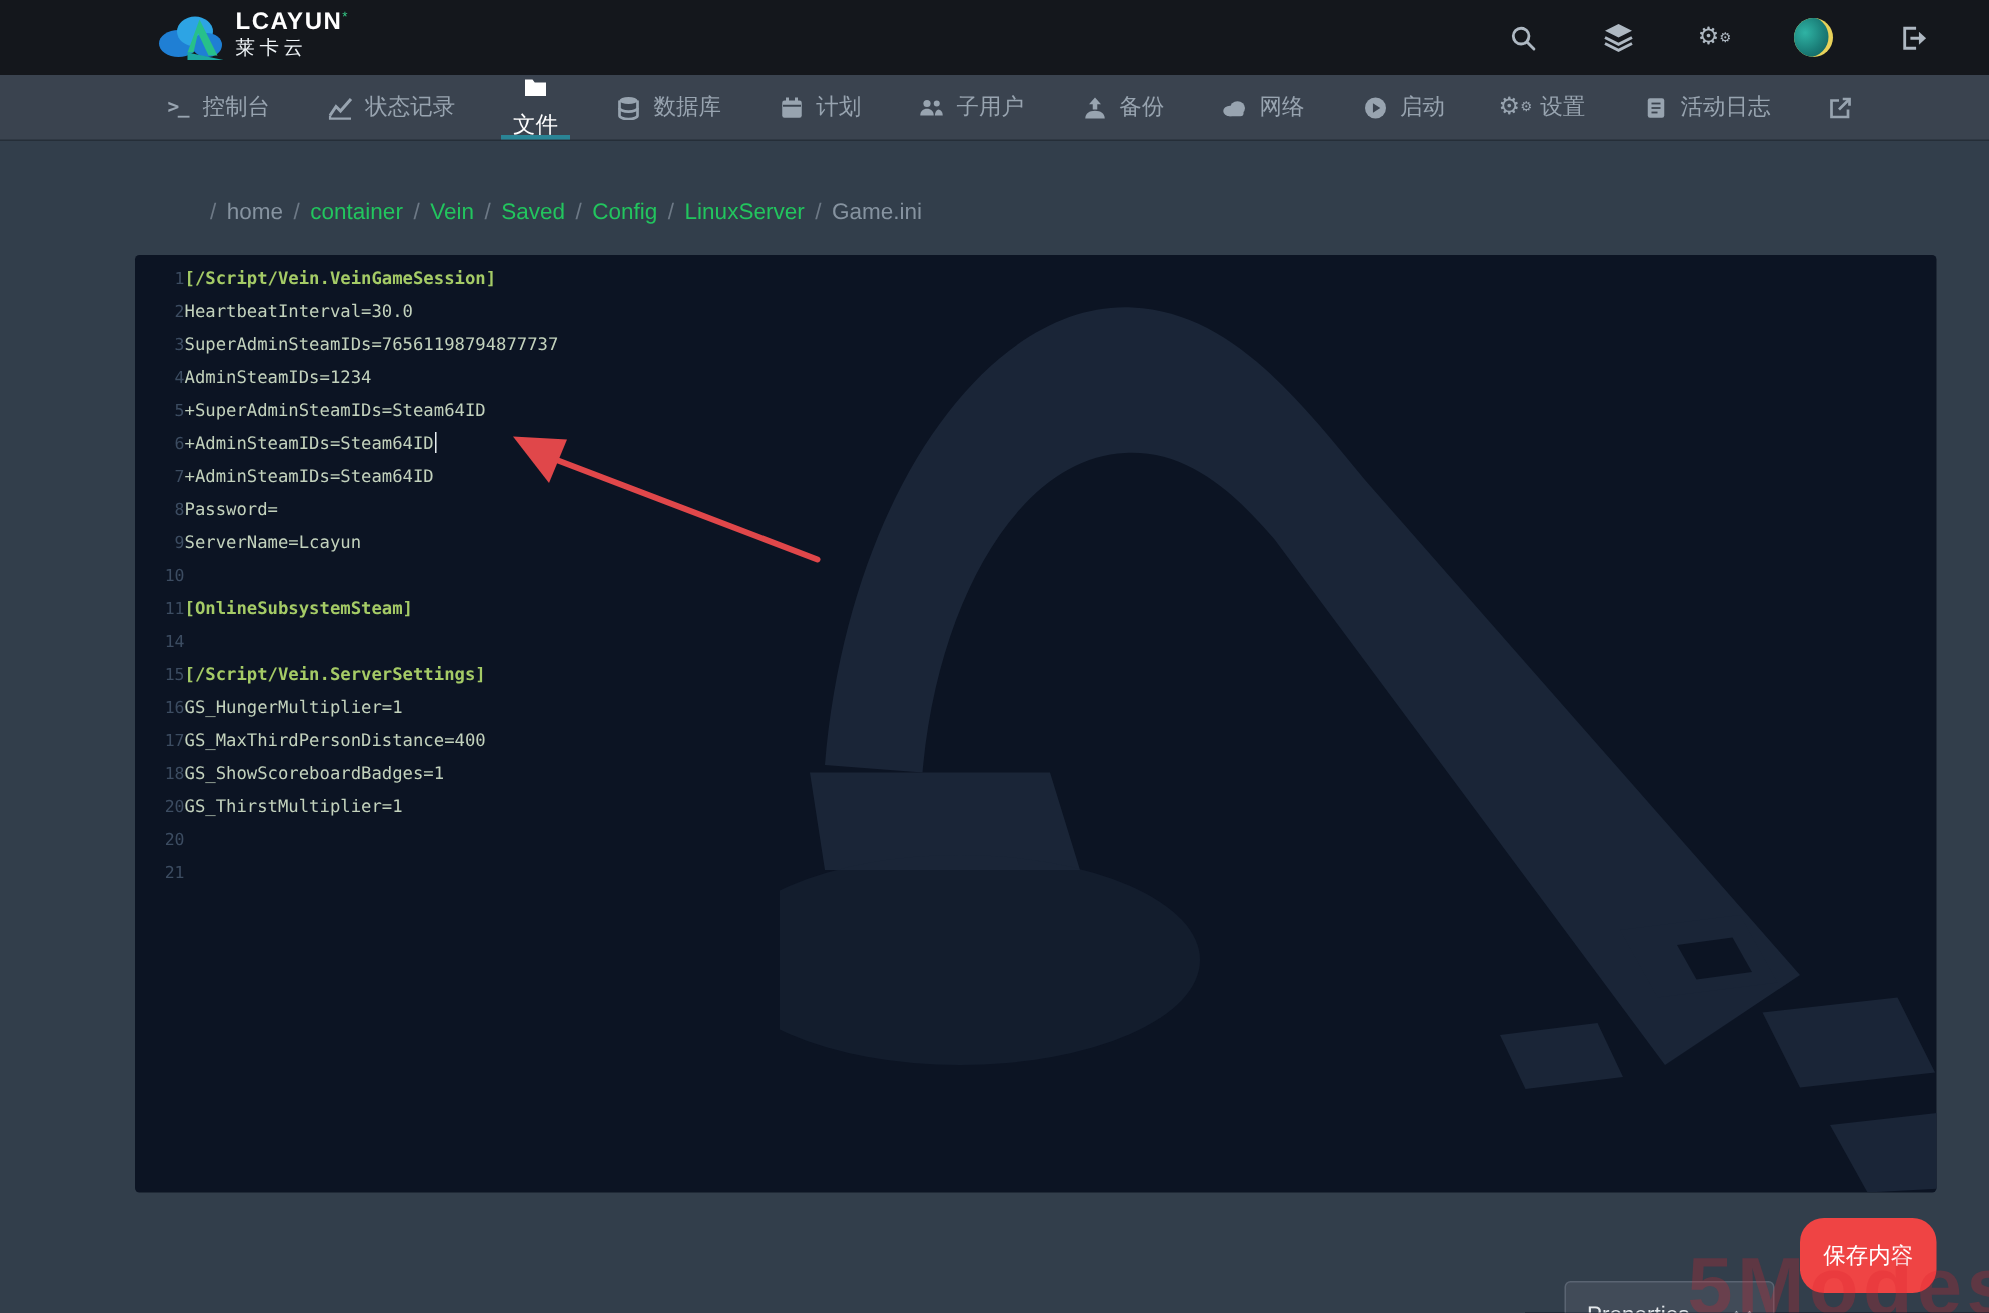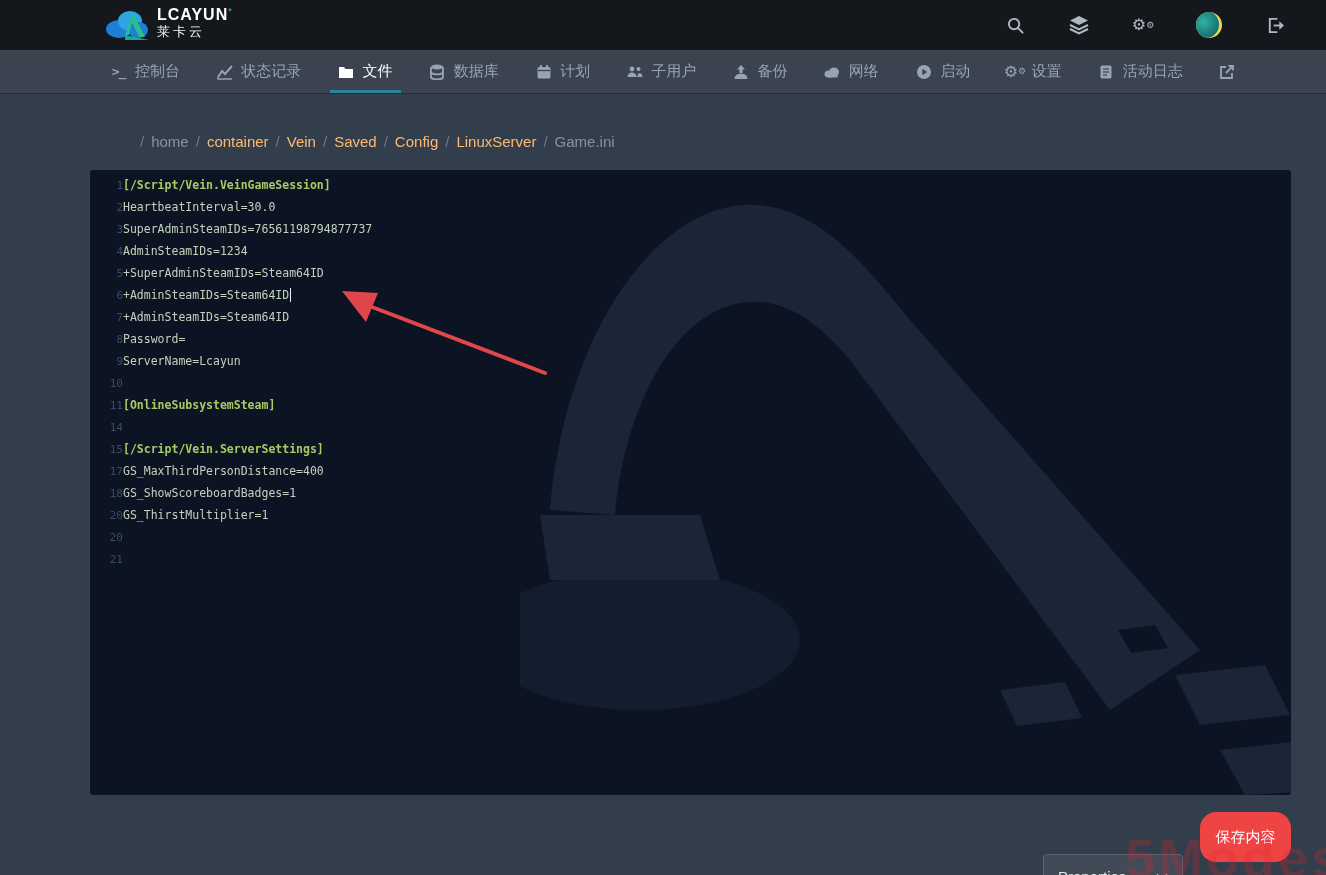--- a/index.html
+++ b/index.html
@@ -18,32 +18,32 @@
   .tico { color:#aeb8c2; width:22px; height:22px; display:flex; align-items:center; justify-content:center; cursor:pointer; font-size:18px; }
   .avatar { width:26px; height:26px; border-radius:50%; position:relative; overflow:hidden; background:#e8d25a; cursor:pointer; }
   .avatar::before { content:""; position:absolute; left:-3px; top:-1px; width:26px; height:27px; border-radius:50%;
      background:radial-gradient(circle at 40% 40%, #2fb3a4 0%, #1b7f79 55%, #0f5a58 100%); }
 
   
   .navbar { height:43px; background:#3a434f; display:flex; align-items:stretch; justify-content:space-between;
             padding:0 88px 0 108px; box-shadow:0 1px 0 rgba(0,0,0,.25); }
   .nav-item { display:flex; align-items:center; gap:8px; color:#98a4b0; font-size:15px; position:relative; cursor:pointer; padding:0 2px; }
   .nav-item .nico { width:17px; height:17px; display:flex; align-items:center; justify-content:center; }
-  .nav-item.active { color:#ffffff; }
+  .nav-item.active { color:#ffffff;flex-direction:column; }
   .nav-item.active::after { content:""; position:absolute; left:-6px; right:-6px; bottom:0; height:3px; background:#2a8495; }
   .nico svg { width:16px; height:16px; }
   .term-glyph { font-family:"DejaVu Sans Mono", monospace; font-weight:bold; font-size:13px; letter-spacing:-1px; }
   .gear-glyph { font-size:16px; line-height:1; }
   .gear-glyph .small { font-size:9px; vertical-align:top; }
 
   
   .content { position:relative; height:782px; }
   .breadcrumb { position:absolute; top:40px; left:140px; font-size:15px; color:#8693a0; display:flex; gap:7px; }
   .breadcrumb .seg { cursor:pointer; }
-  .breadcrumb .bright { color:#fdba74; }
+  .breadcrumb .bright { color:#22c55e; }
   .breadcrumb .sep { color:#6d7986; }
 
   
   .editor { position:absolute; left:90px; top:77px; width:1201px; height:625px; background:#0c1423; border-radius:3px; overflow:hidden; cursor:text; }
   .ed-mark { position:absolute; left:430px; top:0; pointer-events:none; }
   .ed-lines { position:relative; padding-top:4px; }
   .cl { display:flex; height:22px; align-items:center; }
   .ln { width:33px; text-align:right; color:#3c4c61; font-size:11px; font-family:"DejaVu Sans Mono", monospace; flex:none; }
   .ct { font-family:"DejaVu Sans Mono", monospace; font-size:11.5px; color:#c3d2bd; white-space:pre; }
   .cl.hdr .ct { color:#a5cb66; font-weight:bold; }
@@ -295,20 +295,24 @@
         </div>
       <div class="cl">
           <span class="ln">14</span>
           <span class="ct"></span>
         </div>
       <div class="cl hdr">
           <span class="ln">15</span>
           <span class="ct">[/Script/Vein.ServerSettings]</span>
         </div>
       <div class="cl">
+          <span class="ln">16</span>
+          <span class="ct">GS_HungerMultiplier=1</span>
+        </div>
+      <div class="cl">
           <span class="ln">17</span>
           <span class="ct">GS_MaxThirdPersonDistance=400</span>
         </div>
       <div class="cl">
           <span class="ln">18</span>
           <span class="ct">GS_ShowScoreboardBadges=1</span>
         </div>
       <div class="cl">
           <span class="ln">20</span>
           <span class="ct">GS_ThirstMultiplier=1</span>

